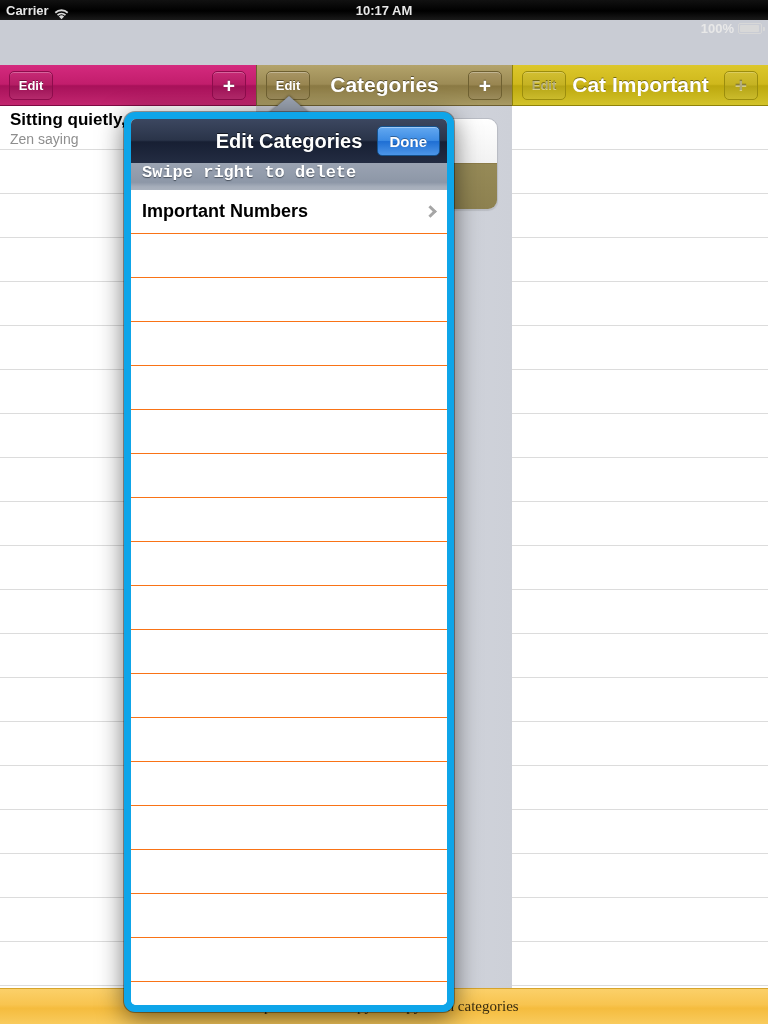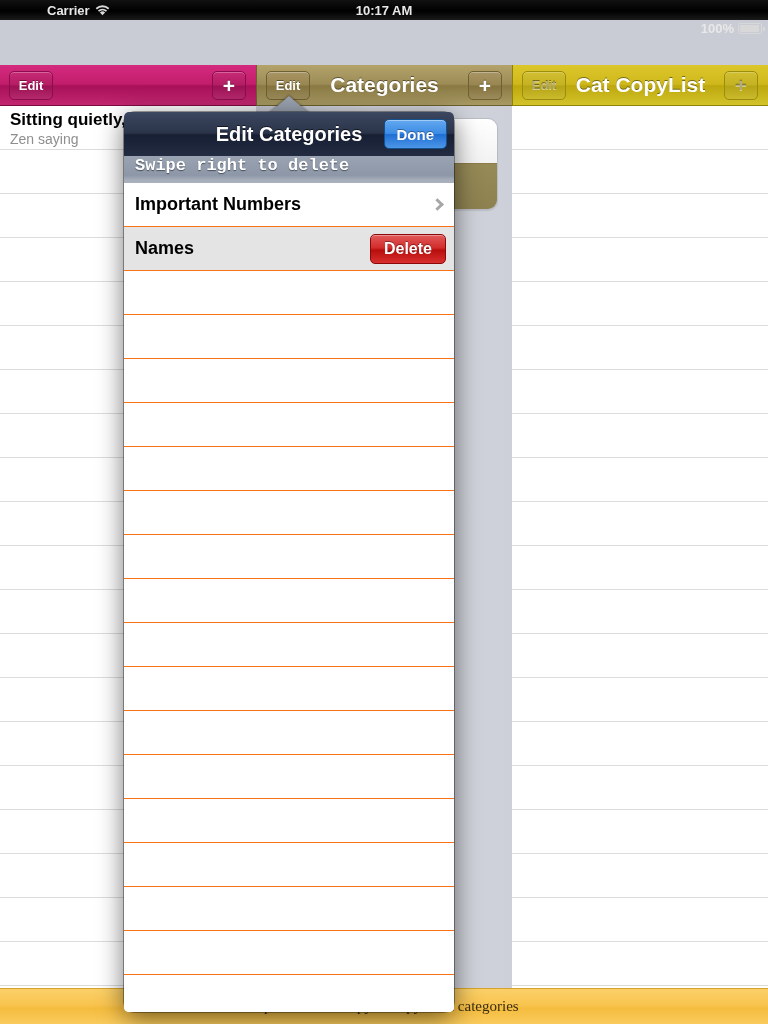--- a/index.html
+++ b/index.html
@@ -20,21 +20,21 @@
   
   #statusbar {
     position: absolute; left: 0; top: 0;
     width: 768px; height: 20px;
     background: linear-gradient(to bottom, #111 0%, #000 55%, #1a1a1a 100%);
     color: #e8e8e8;
     font-size: 13px; font-weight: bold;
     display: flex; align-items: center;
     z-index: 50;
   }
-  #sb-left { position: absolute; left: 6px; display: flex; align-items: flex-start; gap: 5px; margin-left: 41px; }
+  #sb-left { position: absolute; left: 6px; display: flex; align-items: flex-end; gap: 5px; }
   #sb-center { position: absolute; left: 0; width: 768px; text-align: center; }
   #sb-right { position: absolute; right: 6px; display: flex; align-items: center; gap: 4px; margin-top: 36px; }
   .wifi-icon { display: inline-block; width: 15px; height: 11px; position: relative; top: 1px; }
   .batt { width: 24px; height: 11px; border: 1.5px solid #d8d8d8; border-radius: 2px; position: relative; }
   .batt::after { content: ""; position: absolute; right: -4px; top: 3px; width: 2px; height: 4px; background: #d8d8d8; border-radius: 0 1px 1px 0; }
   .batt-fill { position: absolute; left: 1px; top: 1px; bottom: 1px; width: 19px; background: #d8d8d8; border-radius: 1px; }
 
   
   #titlebar {
     position: absolute; left: 0; top: 20px;
@@ -172,22 +172,23 @@
     width: 0; height: 0;
     border-left: 21px solid transparent;
     border-right: 21px solid transparent;
     border-bottom: 18px solid #9aa2b0;
     z-index: 60;
     filter: drop-shadow(0 -1px 1px rgba(0,0,0,.35));
   }
   #popover {
     position: absolute; left: 124px; top: 112px;
     width: 330px; height: 900px;
-    background: #f0abfc;
+    background: #0ea5e9;
     border-radius: 11px;
+    padding: 7px;
     z-index: 61;
     box-shadow: 0 6px 26px rgba(0,0,0,.55), 0 0 0 1px rgba(0,0,0,.35);
   }
   #popover-inner {
     position: relative;
     width: 100%; height: 100%;
     border-radius: 5px;
     overflow: hidden;
     background: #fff;
   }
@@ -294,21 +295,21 @@
     </div>
 
     <div class="tbar" id="tb-categories">
       <div class="tb-btn edit">Edit</div>
       <div class="title">Categories</div>
       <div class="tb-btn plus">+</div>
     </div>
 
     <div class="tbar" id="tb-catshortcuts">
       <div class="tb-btn edit disabled">Edit</div>
-      <div class="title">Cat CopyList</div>
+      <div class="title">Cat Important</div>
       <div class="tb-btn plus disabled">+</div>
     </div>
   </div>
 
   <div class="pane" id="pane-left">
     <div class="pane-bg-strip"></div>
     <div id="left-rows" style="position:relative;">
         <div class="row">
           <div class="r-title">Sitting quietly, doing not...</div>
           <div class="r-sub">Zen saying</div>
@@ -388,24 +389,20 @@
         <span class="sh">Swipe right to delete</span>
       </div>
 
       <div class="pop-list" id="pop-list">
 
         <div class="pop-row">
           <span class="lbl">Important Numbers</span>
           <span class="chev"></span>
         </div>
 
-        <div class="pop-row alt">
-          <span class="lbl">Names</span>
-          <span class="del-btn">Delete</span>
-        </div>
 
         <div id="pop-empty-rows">
             <div class="pop-row"></div>
             <div class="pop-row"></div>
             <div class="pop-row"></div>
             <div class="pop-row"></div>
             <div class="pop-row"></div>
             <div class="pop-row"></div>
             <div class="pop-row"></div>
             <div class="pop-row"></div>

